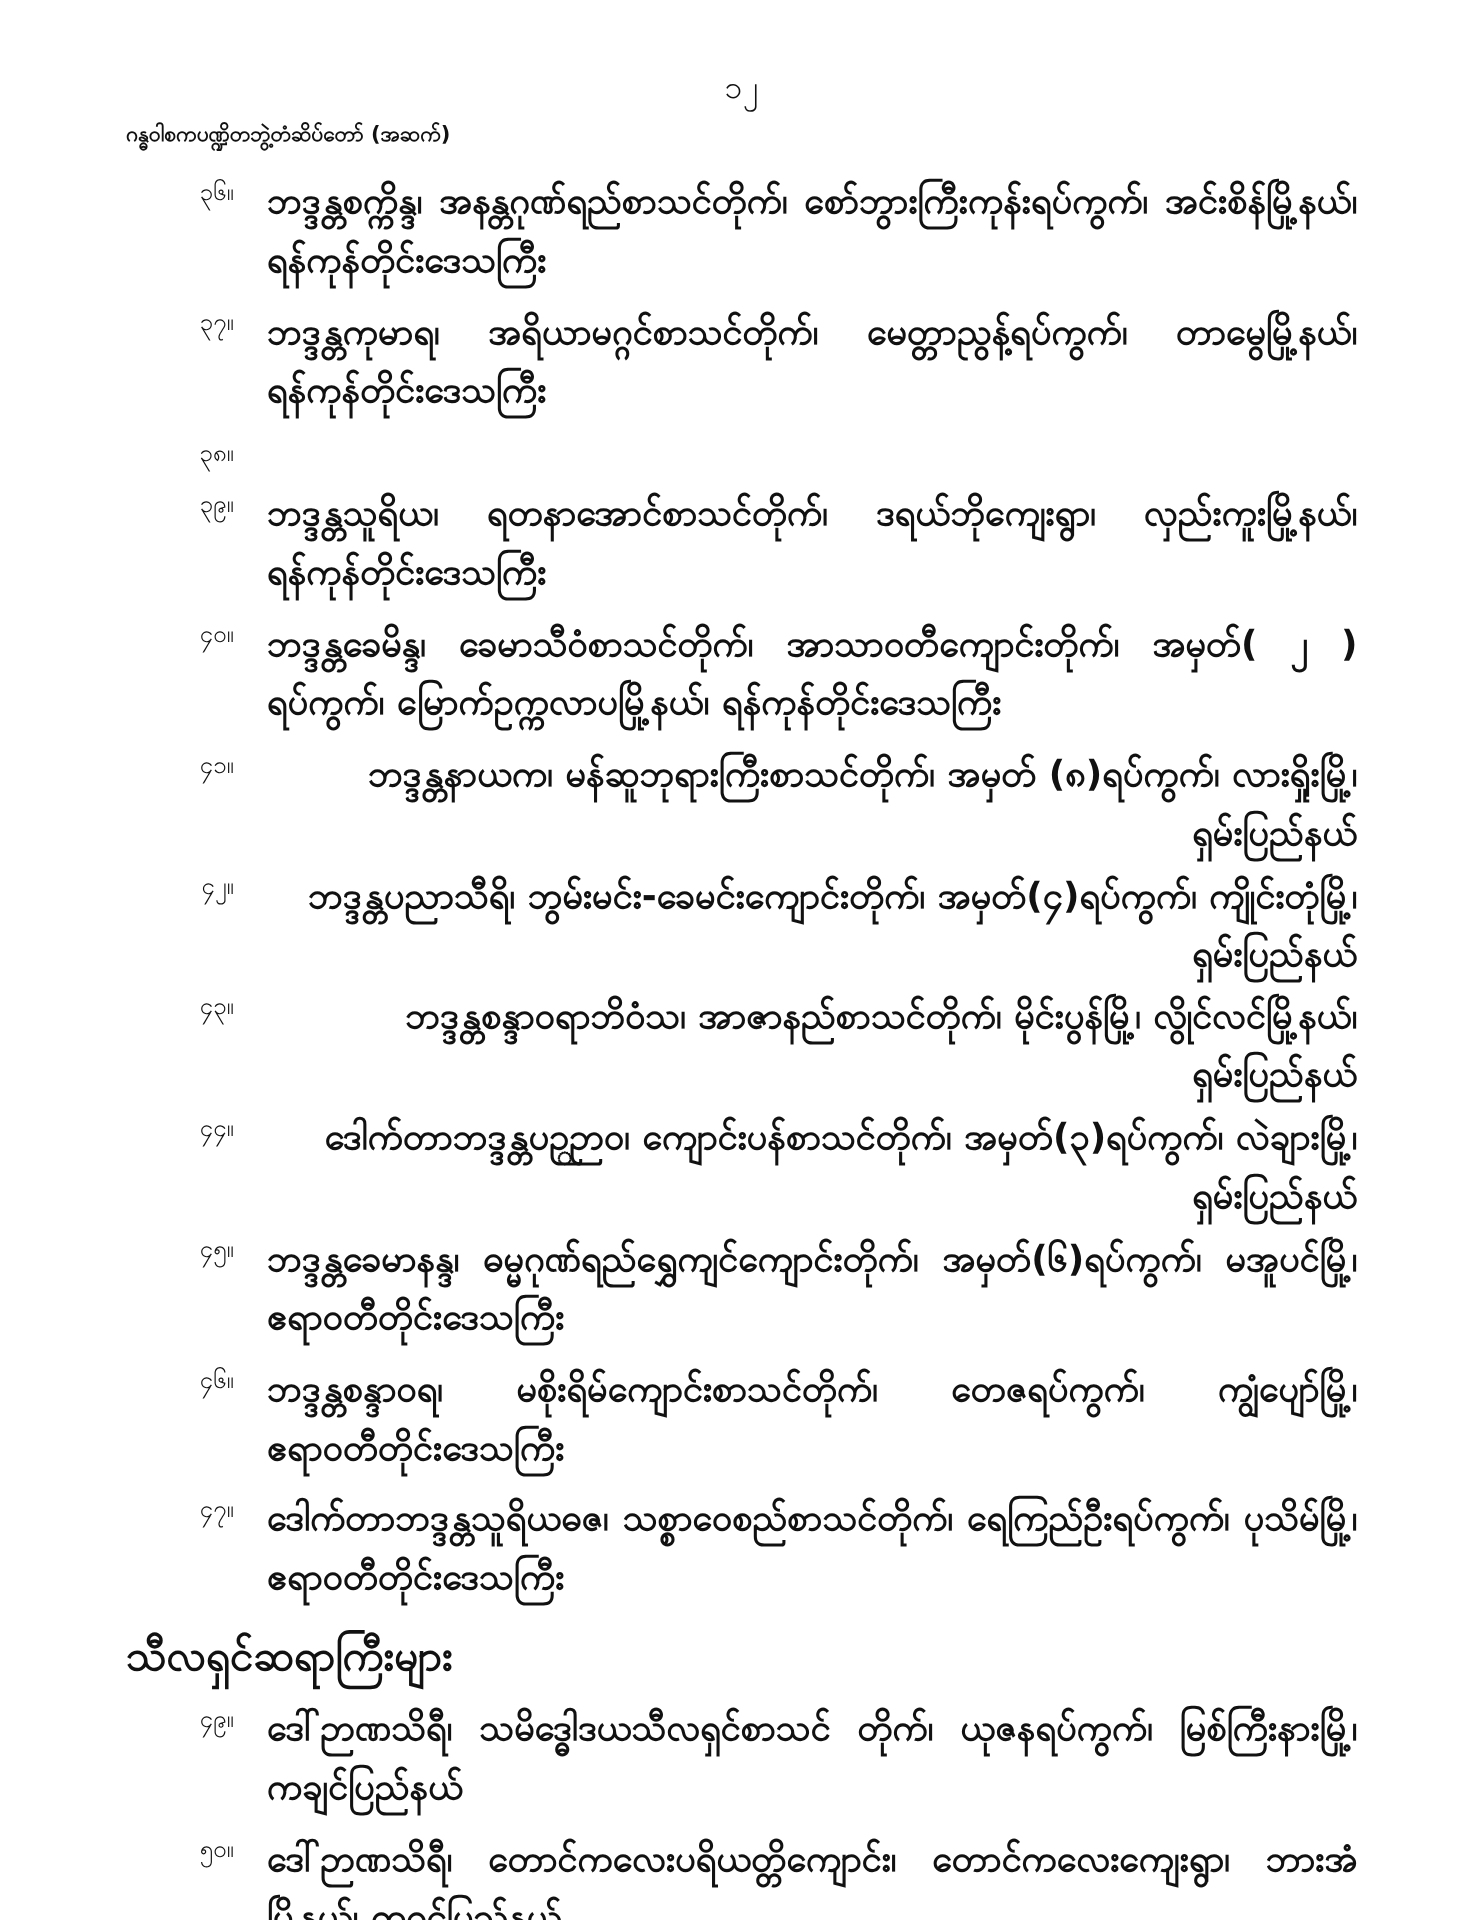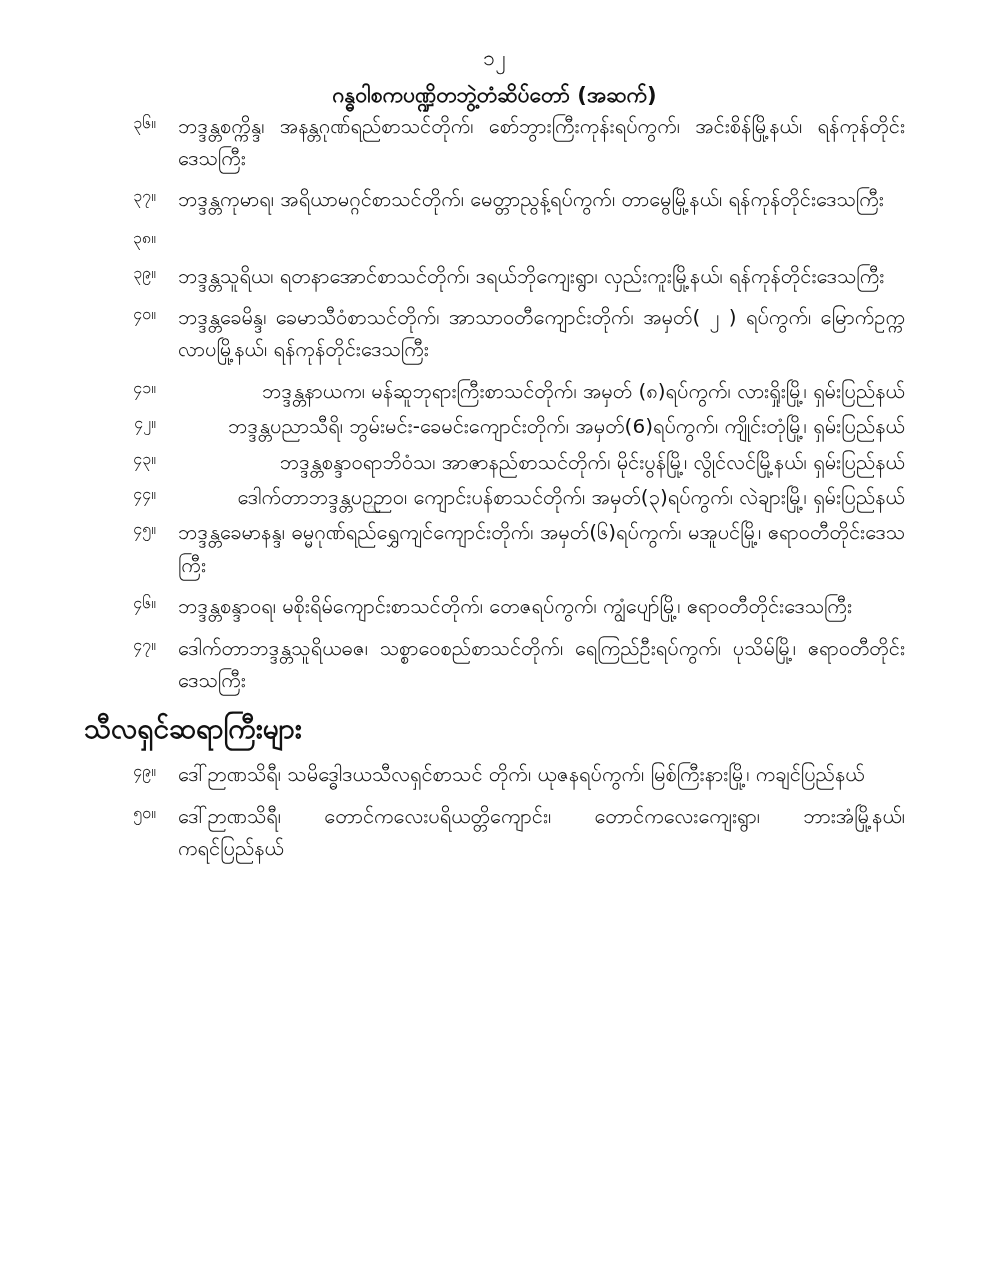--- a/index.html
+++ b/index.html
@@ -22,24 +22,24 @@
     padding: 46px 84px 53px 84px;
   }
   .page-number {
     text-align: center;
     font-size: 21px;
     line-height: 1.2;
     margin: 0 0 10px 0;
     letter-spacing: 0.5px;
   }
   .doc-title {
-    text-align: center;
-    font-size: 21px;
+    text-align: left;
+    font-size: 14px;
     font-weight: bold;
-    margin: 0 0 0 0;
+    margin: 0 0 15px 0;
     line-height: 1.35;
   }
   .entries {
     margin: 0;
     padding: 0;
     list-style: none;
   }
   .entry {
     display: flex;
     align-items: flex-start;
@@ -48,25 +48,26 @@
   .entry-num {
     flex: 0 0 72px;
     text-align: right;
     padding-right: 22px;
     font-size: 16px;
     line-height: 1.62;
     white-space: nowrap;
   }
   .entry-text {
     flex: 1 1 auto;
-    font-size: 20px;
+    font-size: 24px;
     line-height: 1.62;
     text-align: justify;
     text-justify: inter-word;
     word-spacing: 0px;
+    font-weight: bold;
   }
   .entry.tight {
     margin-bottom: 3px;
   }
   .entry.tight .entry-text {
     text-align: right;
   }
   .section-heading {
     font-size: 28px;
     font-weight: bold;
@@ -113,21 +114,21 @@
       <div class="entry-text">ဘဒ္ဒန္တခေမိန္ဒ၊ ခေမာသီဝံစာသင်တိုက်၊ အာသာဝတီကျောင်းတိုက်၊ အမှတ်( ၂ ) ရပ်ကွက်၊ မြောက်ဥက္ကလာပမြို့နယ်၊ ရန်ကုန်တိုင်းဒေသကြီး</div>
     </div>
 
     <div class="entry tight">
       <div class="entry-num">၄၁။</div>
       <div class="entry-text nojust">ဘဒ္ဒန္တနာယက၊ မန်ဆူဘုရားကြီးစာသင်တိုက်၊ အမှတ် (၈)ရပ်ကွက်၊ လားရှိုးမြို့၊ ရှမ်းပြည်နယ်</div>
     </div>
 
     <div class="entry tight">
       <div class="entry-num">၄၂။</div>
-      <div class="entry-text nojust">ဘဒ္ဒန္တပညာသီရိ၊ ဘွမ်းမင်း-ခေမင်းကျောင်းတိုက်၊ အမှတ်(6)ရပ်ကွက်၊ ကျိုင်းတုံမြို့၊ ရှမ်းပြည်နယ်</div>
+      <div class="entry-text nojust">ဘဒ္ဒန္တပညာသီရိ၊ ဘွမ်းမင်း-ခေမင်းကျောင်းတိုက်၊ အမှတ်(၄)ရပ်ကွက်၊ ကျိုင်းတုံမြို့၊ ရှမ်းပြည်နယ်</div>
     </div>
 
     <div class="entry tight">
       <div class="entry-num">၄၃။</div>
       <div class="entry-text nojust">ဘဒ္ဒန္တစန္ဒာဝရာဘိဝံသ၊ အာဇာနည်စာသင်တိုက်၊ မိုင်းပွန်မြို့၊ လွိုင်လင်မြို့နယ်၊ ရှမ်းပြည်နယ်</div>
     </div>
 
     <div class="entry tight">
       <div class="entry-num">၄၄။</div>
       <div class="entry-text nojust">ဒေါက်တာဘဒ္ဒန္တပဉ္ဉာဝ၊ ကျောင်းပန်စာသင်တိုက်၊ အမှတ်(၃)ရပ်ကွက်၊ လဲချားမြို့၊ ရှမ်းပြည်နယ်</div>

